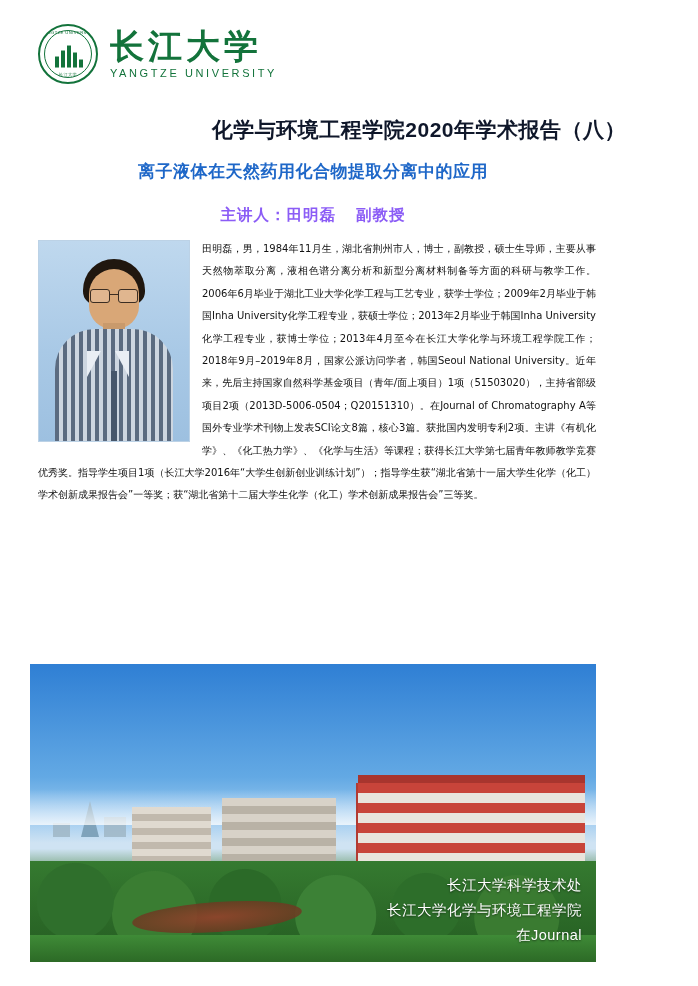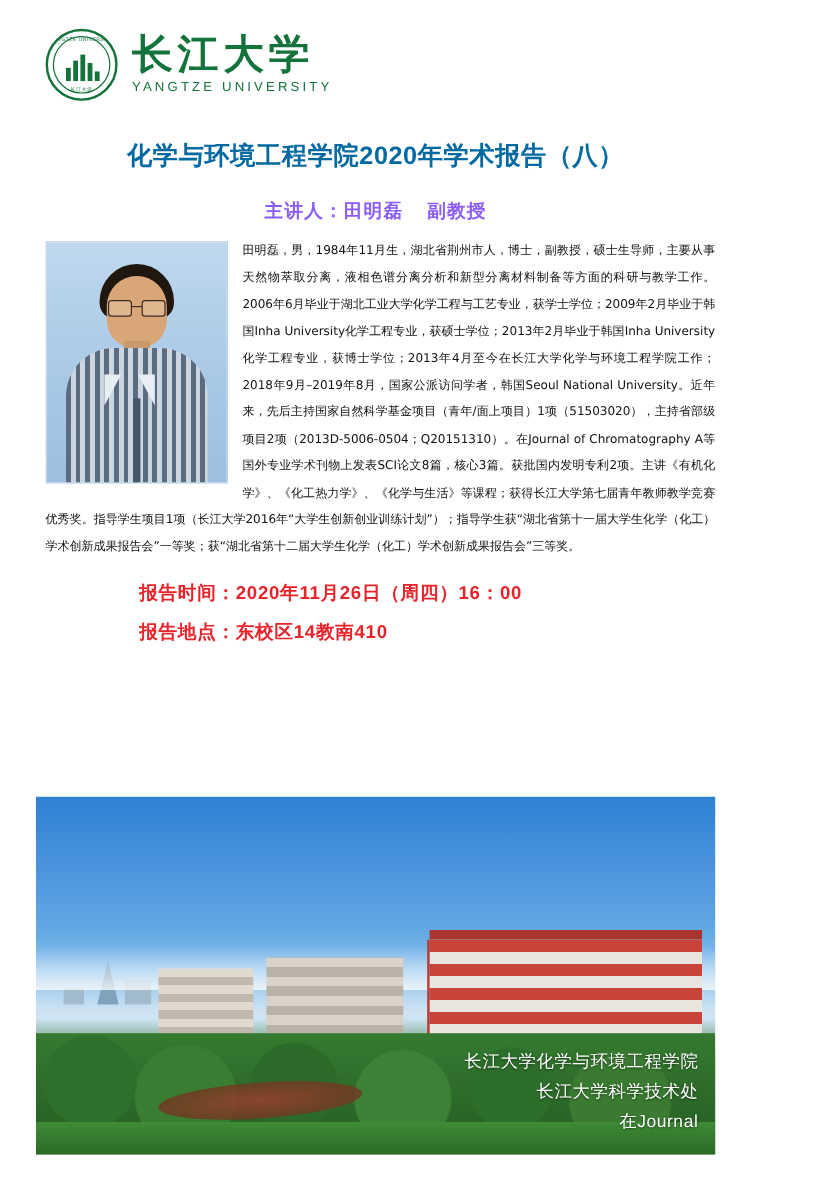--- a/index.html
+++ b/index.html
@@ -98,24 +98,24 @@
   .logo-en {
     font-size: 11px;
     color: #13733b;
     letter-spacing: 2.6px;
     margin-top: 3px;
   }
 
   
   .title-main {
     margin-top: 38px;
-    text-align: center;
+    text-align: right;
     font-size: 21px;
     font-weight: bold;
-    color: #0369a1;
+    color: #0f172a;
     letter-spacing: .5px;
   }
   .title-sub {
     margin-top: 16px;
     text-align: center;
     font-size: 17px;
     font-weight: bold;
     color: #1e67c8;
     letter-spacing: .5px;
   }
@@ -378,20 +378,21 @@
       </div>
       <div class="seal-text bottom">长江大学</div>
     </div>
     <div class="logo-words">
       <div class="logo-cn">长江大学</div>
       <div class="logo-en">YANGTZE UNIVERSITY</div>
     </div>
   </div>
 
   <div class="title-main">化学与环境工程学院2020年学术报告（八）</div>
+  <div class="title-sub">离子液体在天然药用化合物提取分离中的应用</div>
 
   <div class="people">
     <p class="line">
       <span>主讲人：</span><span>田明磊</span><span class="gap"></span><span>副教授</span>
     </p>
   </div>
 
   <div class="bio-wrap">
     <div class="portrait">
       <span class="hair"></span>
@@ -403,42 +404,38 @@
       </span>
       <span class="neck"></span>
       <span class="shirt"></span>
       <span class="collar-l"></span>
       <span class="collar-r"></span>
       <span class="placket"></span>
     </div>
     <div class="bio-text">田明磊，男，1984年11月生，湖北省荆州市人，博士，副教授，硕士生导师，主要从事天然物萃取分离，液相色谱分离分析和新型分离材料制备等方面的科研与教学工作。2006年6月毕业于湖北工业大学化学工程与工艺专业，获学士学位；2009年2月毕业于韩国Inha University化学工程专业，获硕士学位；2013年2月毕业于韩国Inha University化学工程专业，获博士学位；2013年4月至今在长江大学化学与环境工程学院工作；2018年9月–2019年8月，国家公派访问学者，韩国Seoul National University。近年来，先后主持国家自然科学基金项目（青年/面上项目）1项（51503020），主持省部级项目2项（2013D-5006-0504；Q20151310）。在Journal of Chromatography A等国外专业学术刊物上发表SCI论文8篇，核心3篇。获批国内发明专利2项。主讲《有机化学》、《化工热力学》、《化学与生活》等课程；获得长江大学第七届青年教师教学竞赛优秀奖。指导学生项目1项（长江大学2016年“大学生创新创业训练计划”）；指导学生获“湖北省第十一届大学生化学（化工）学术创新成果报告会”一等奖；获“湖北省第十二届大学生化学（化工）学术创新成果报告会”三等奖。</div>
   </div>
 
-  <div class="meta">
-    <div class="row">报告时间：2020年11月26日（周四）16：00</div>
-    <div class="row">报告地点：东校区14教南410</div>
-  </div>
 
   <div class="photo">
     <div class="skyline">
       <span class="b" style="left:4%;width:3%;height:40%"></span>
       <span class="b" style="left:13%;width:4%;height:55%"></span>
       <span class="b" style="left:19%;width:3%;height:35%"></span>
       <span class="b" style="left:25%;width:5%;height:48%"></span>
       <span class="tower-pointy"></span>
     </div>
     <div class="sky-haze"></div>
     <div class="bldg-left"></div>
     <div class="bldg-mid"></div>
     <div class="bldg-main">
       <span class="roofline"></span>
     </div>
     <div class="trees"></div>
     <div class="flowerbed"></div>
     <div class="lawn"></div>
     <div class="caption">
+      <div>长江大学科学技术处</div>
       <div>长江大学化学与环境工程学院</div>
-      <div>长江大学科学技术处</div>
       <div>在Journal</div>
     </div>
   </div>
 
 </div>
 
 </body></html>

